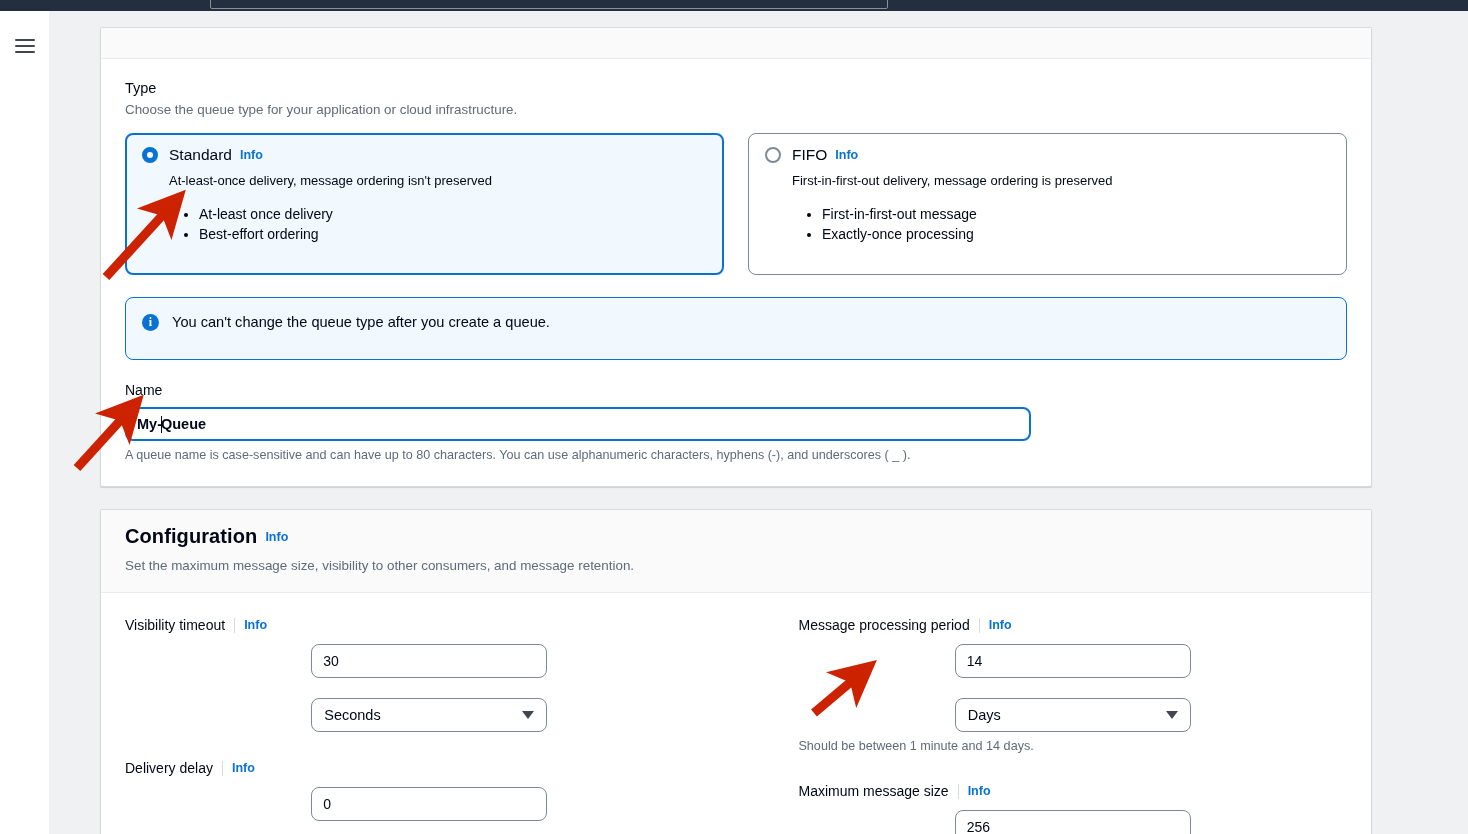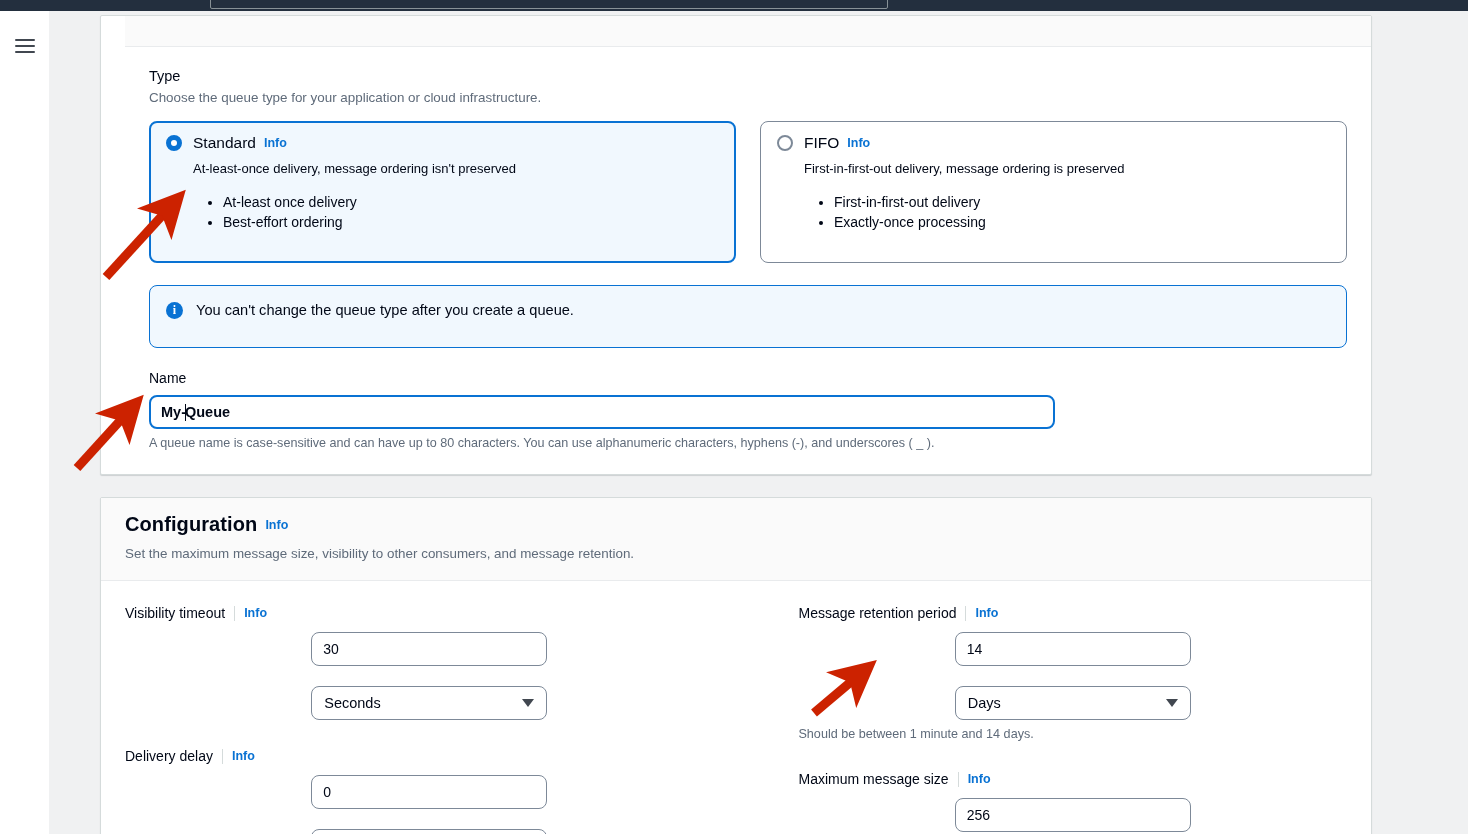--- a/index.html
+++ b/index.html
@@ -192,21 +192,21 @@
     <div class="hamburger">
       <span></span>
         <span></span>
         <span></span>
     </div>
   </div>
   <div class="rail-gap"></div>
 
   <div class="content">
 
-    <div class="panel" style="margin-top:4px; width:1272px;padding-left:24px;">
+    <div class="panel" style="margin-top:16px; width:1272px;">
       <div class="panel-header plain"></div>
       <div class="panel-body" style="padding-top:21px;">
 
         <div class="type-label">Type</div>
         <div class="section-desc" style="margin-top:5px;">Choose the queue type for your application or cloud infrastructure.</div>
 
         <div class="type-row">
 
           <div class="type-card selected">
             <div class="radio-line">
@@ -222,21 +222,21 @@
           </div>
 
           <div class="type-card">
             <div class="radio-line">
               <div class="radio"></div>
               <span class="radio-title">FIFO</span>
               <a class="info-link" style="margin-left:-3px;">Info</a>
             </div>
             <div class="card-sub">First-in-first-out delivery, message ordering is preserved</div>
             <ul class="card-list">
-              <li>First-in-first-out delivery</li>
+              <li>First-in-first-out message</li>
               <li>Exactly-once processing</li>
             </ul>
           </div>
         </div>
 
         <div class="alert">
           <div class="alert-icon">i</div>
           <div class="alert-text">You can't change the queue type after you create a queue.</div>
         </div>
 
@@ -295,21 +295,21 @@
                 </div>
               </div>
             </div>
 
           </div>
 
           <div class="config-col right">
 
             <div>
               <div class="label-row">
-                <span class="field-label">Message retention period</span>
+                <span class="field-label">Message processing period</span>
                 <span class="label-sep"></span>
                 <a class="info-link">Info</a>
               </div>
               <div class="ctrl-row">
                 <input class="text-input num-input" type="text" value="14" style="">
                 <div class="select">
                   <span>Days</span>
                   <span class="caret-down"></span>
                 </div>
               </div>

